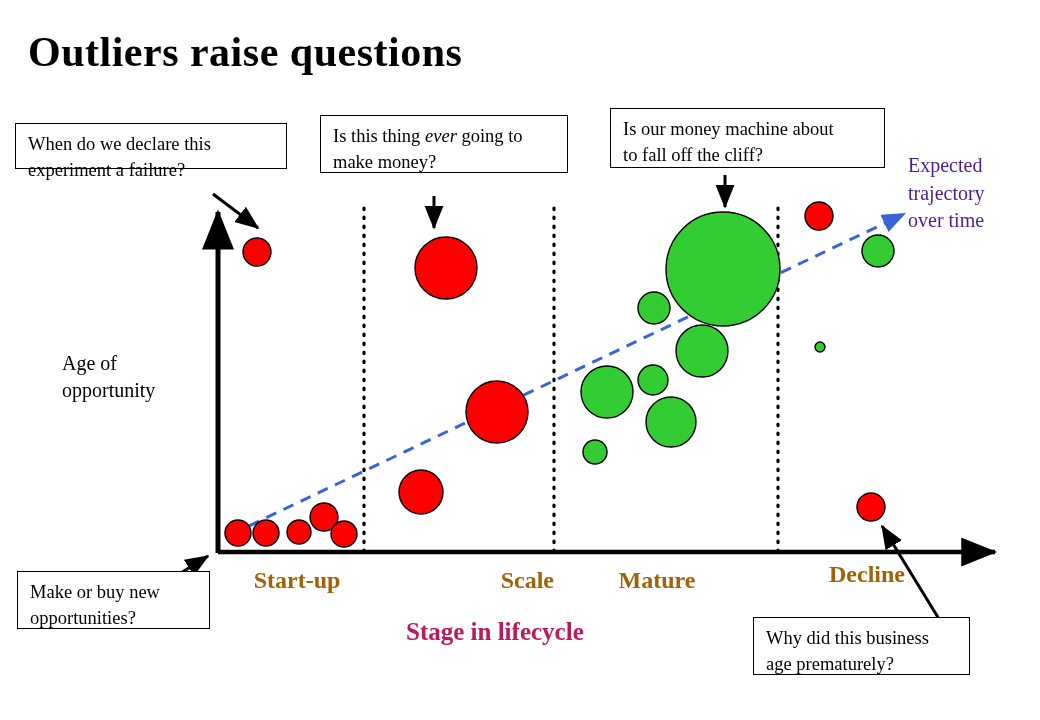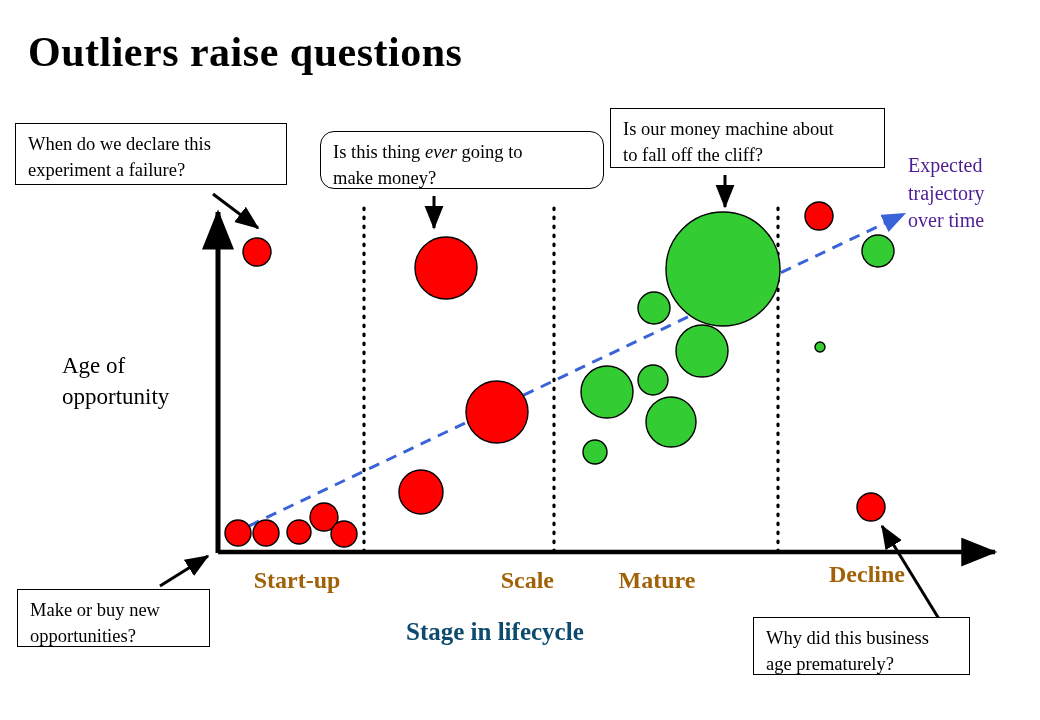--- a/index.html
+++ b/index.html
@@ -34,39 +34,39 @@
     font-family: "Liberation Serif", "DejaVu Serif", serif;
     font-size: 18.5px;
     line-height: 1.42;
     color: #000000;
     padding: 7px 10px 7px 12px;
   }
   .callout i { font-style: italic; }
   .axis-label {
     position: absolute;
     font-family: "Liberation Serif", "DejaVu Serif", serif;
-    font-size: 23px;
+    font-size: 20px;
     line-height: 1.35;
     color: #000000;
   }
   .stage-label {
     position: absolute;
     font-family: "Liberation Serif", "DejaVu Serif", serif;
     font-weight: bold;
     font-size: 24px;
     color: #a16207;
     white-space: nowrap;
     text-align: center;
   }
   #x-axis-title {
     position: absolute;
     font-family: "Liberation Serif", "DejaVu Serif", serif;
     font-weight: bold;
     font-size: 25px;
-    color: #0c4a6e;
+    color: #be185d;
     white-space: nowrap;
   }
   #trajectory-label {
     position: absolute;
     font-family: "Liberation Serif", "DejaVu Serif", serif;
     font-size: 20px;
     line-height: 1.38;
     color: #4c1d95;
     white-space: nowrap;
   }
@@ -133,36 +133,36 @@
       <circle class="bubble" cx="671" cy="422" r="25" fill="#33CC33"></circle>
       <circle class="bubble" cx="595" cy="452" r="12" fill="#33CC33"></circle>
 
       <circle class="bubble" cx="819" cy="216" r="14" fill="#FF0000"></circle>
       <circle class="bubble" cx="878" cy="251" r="16" fill="#33CC33"></circle>
       <circle class="bubble" cx="820" cy="347" r="5" fill="#33CC33"></circle>
       <circle class="bubble" cx="871" cy="507" r="14" fill="#FF0000"></circle>
     </g>
   </svg>
 
-  <div class="callout" style="left:15px; top:123px; width:272px; height:62px;">
+  <div class="callout" style="left:15px; top:123px; width:272px; height:46px;">
     <span>When do we declare this</span><br>
     <span>experiment a failure?</span>
   </div>
 
-  <div class="callout" style="left:320px; top:131px; width:284px; height:58px;border-radius:14px;">
+  <div class="callout" style="left:320px; top:115px; width:248px; height:58px;">
     <span>Is this thing </span><i>ever</i><span> going to</span><br>
     <span>make money?</span>
   </div>
 
   <div class="callout" style="left:610px; top:108px; width:275px; height:60px;">
     <span>Is our money machine about</span><br>
     <span>to fall off the cliff?</span>
   </div>
 
-  <div class="callout" style="left:17px; top:589px; width:193px; height:58px;">
+  <div class="callout" style="left:17px; top:571px; width:193px; height:58px;">
     <span>Make or buy new</span><br>
     <span>opportunities?</span>
   </div>
 
   <div class="callout" style="left:753px; top:617px; width:217px; height:58px;">
     <span>Why did this business</span><br>
     <span>age prematurely?</span>
   </div>
 
   <div id="trajectory-label" style="left:908px; top:152px;">

